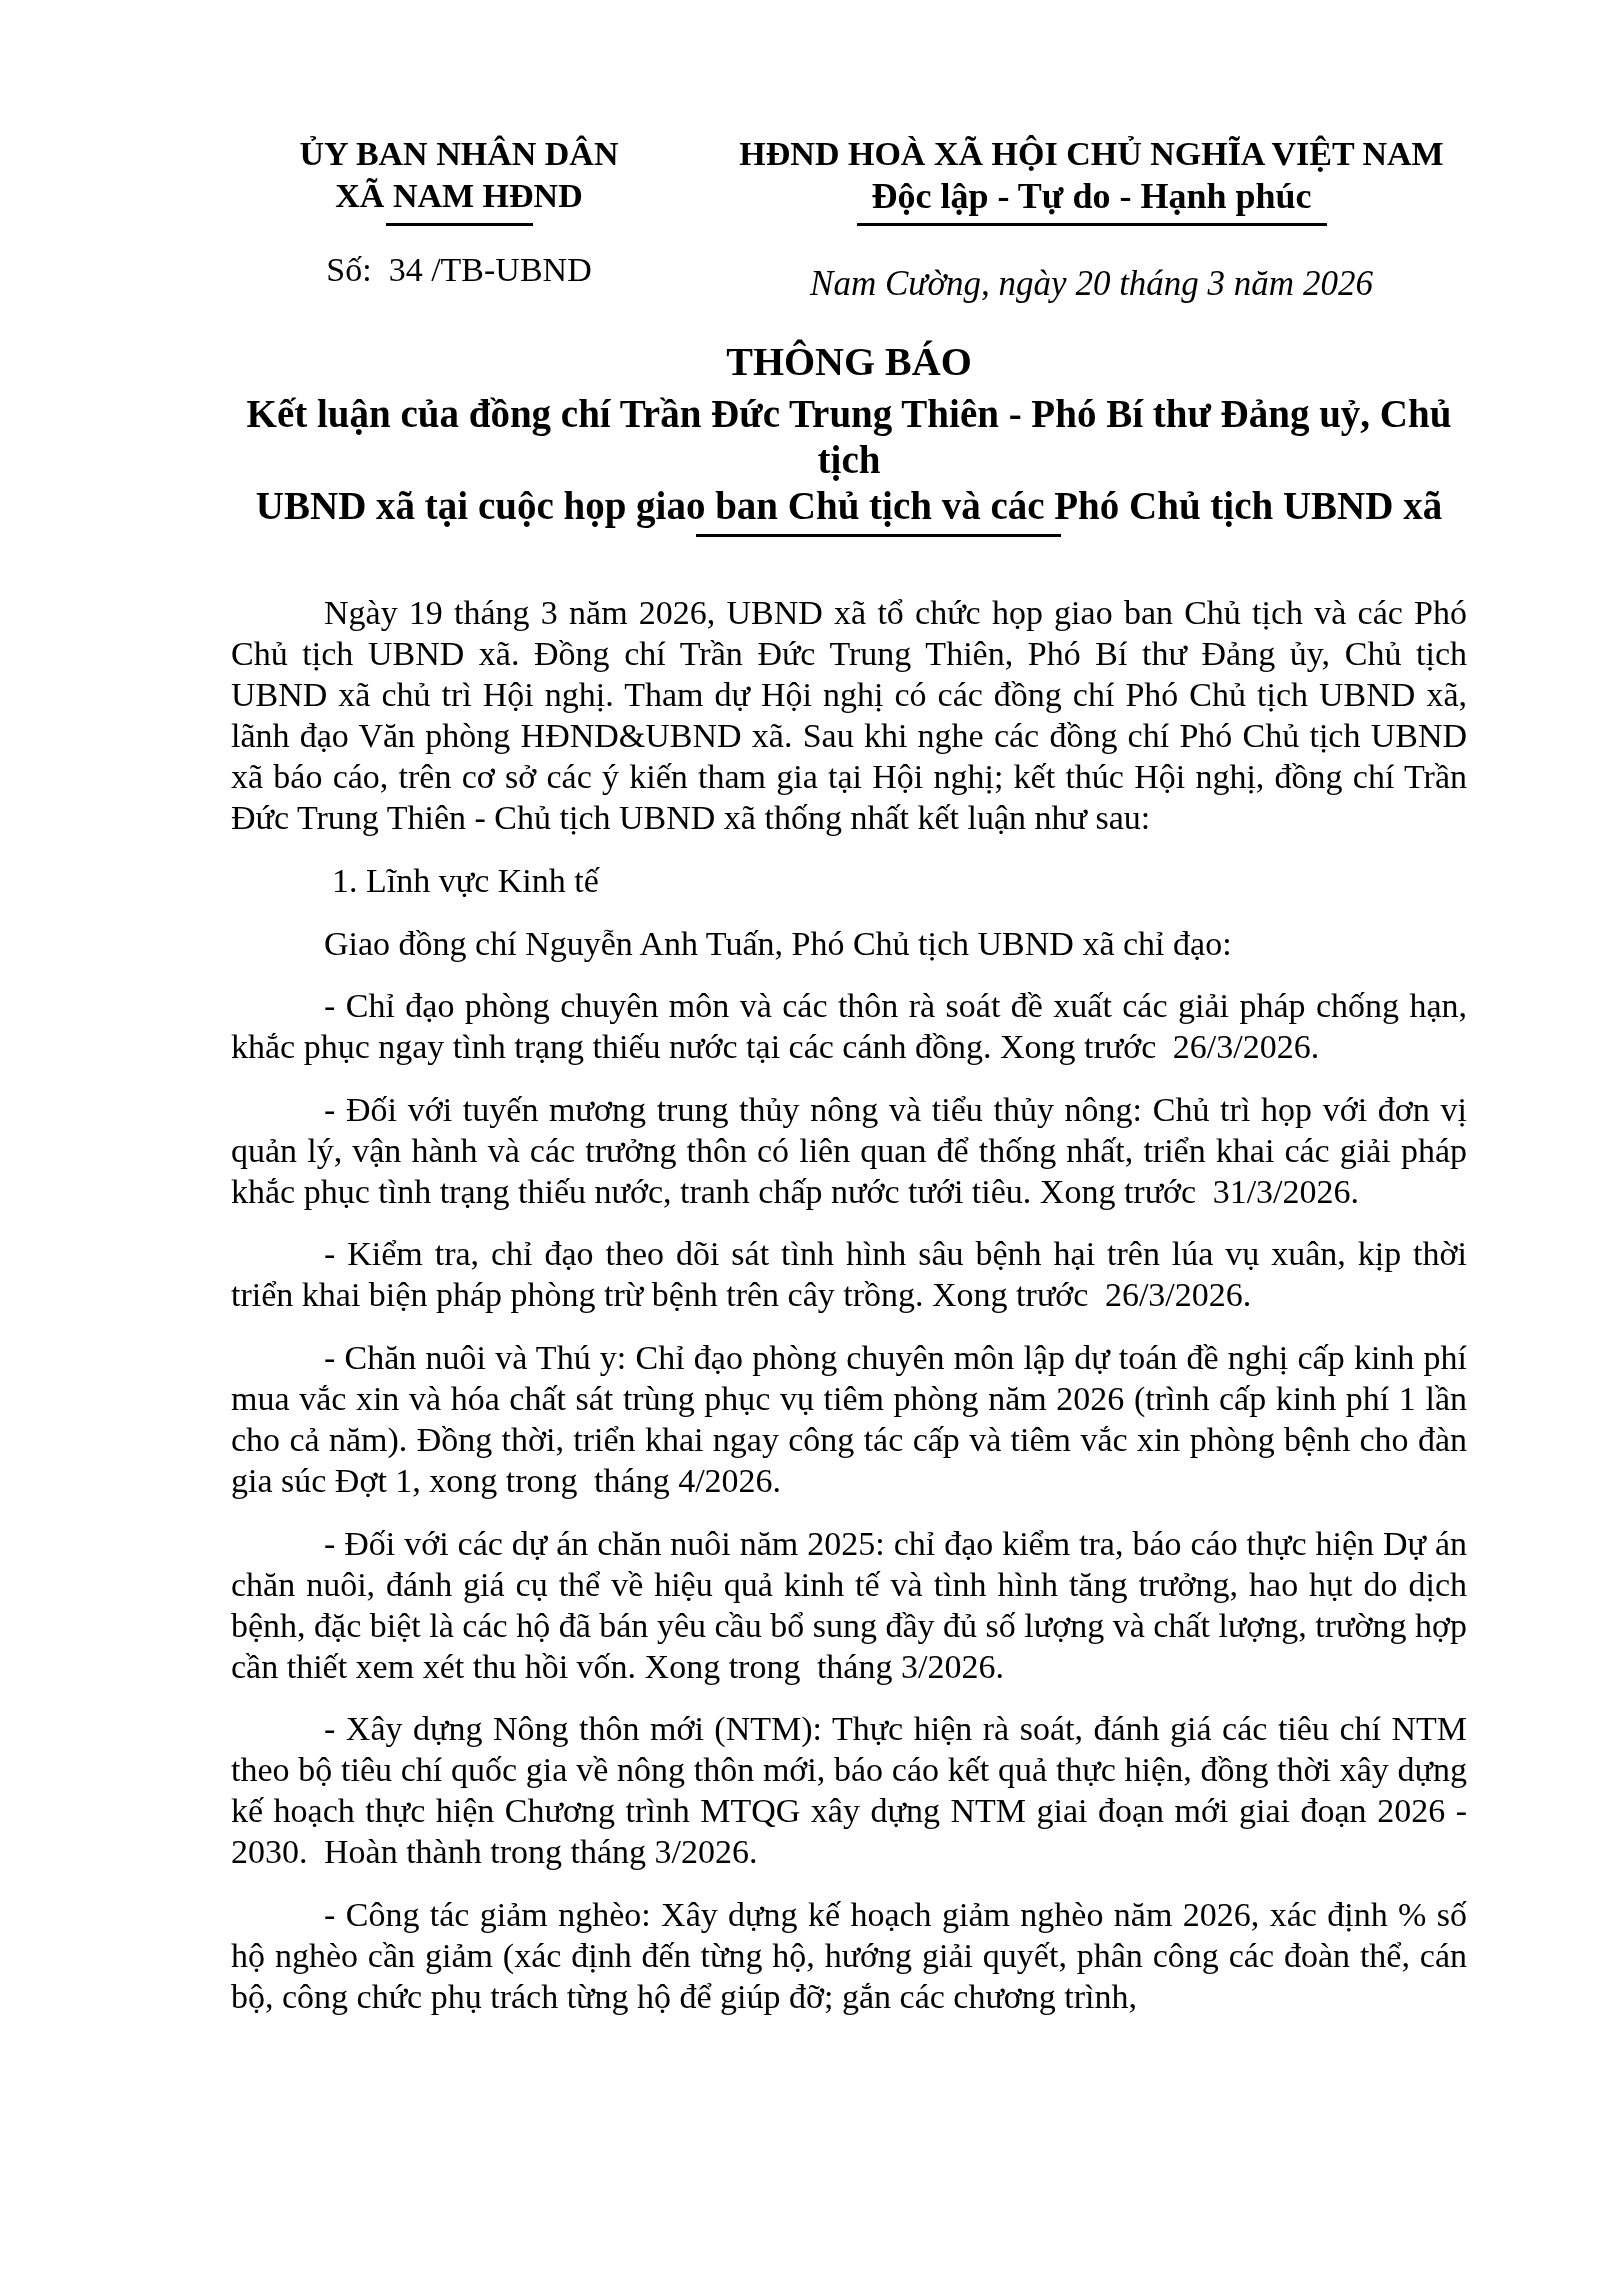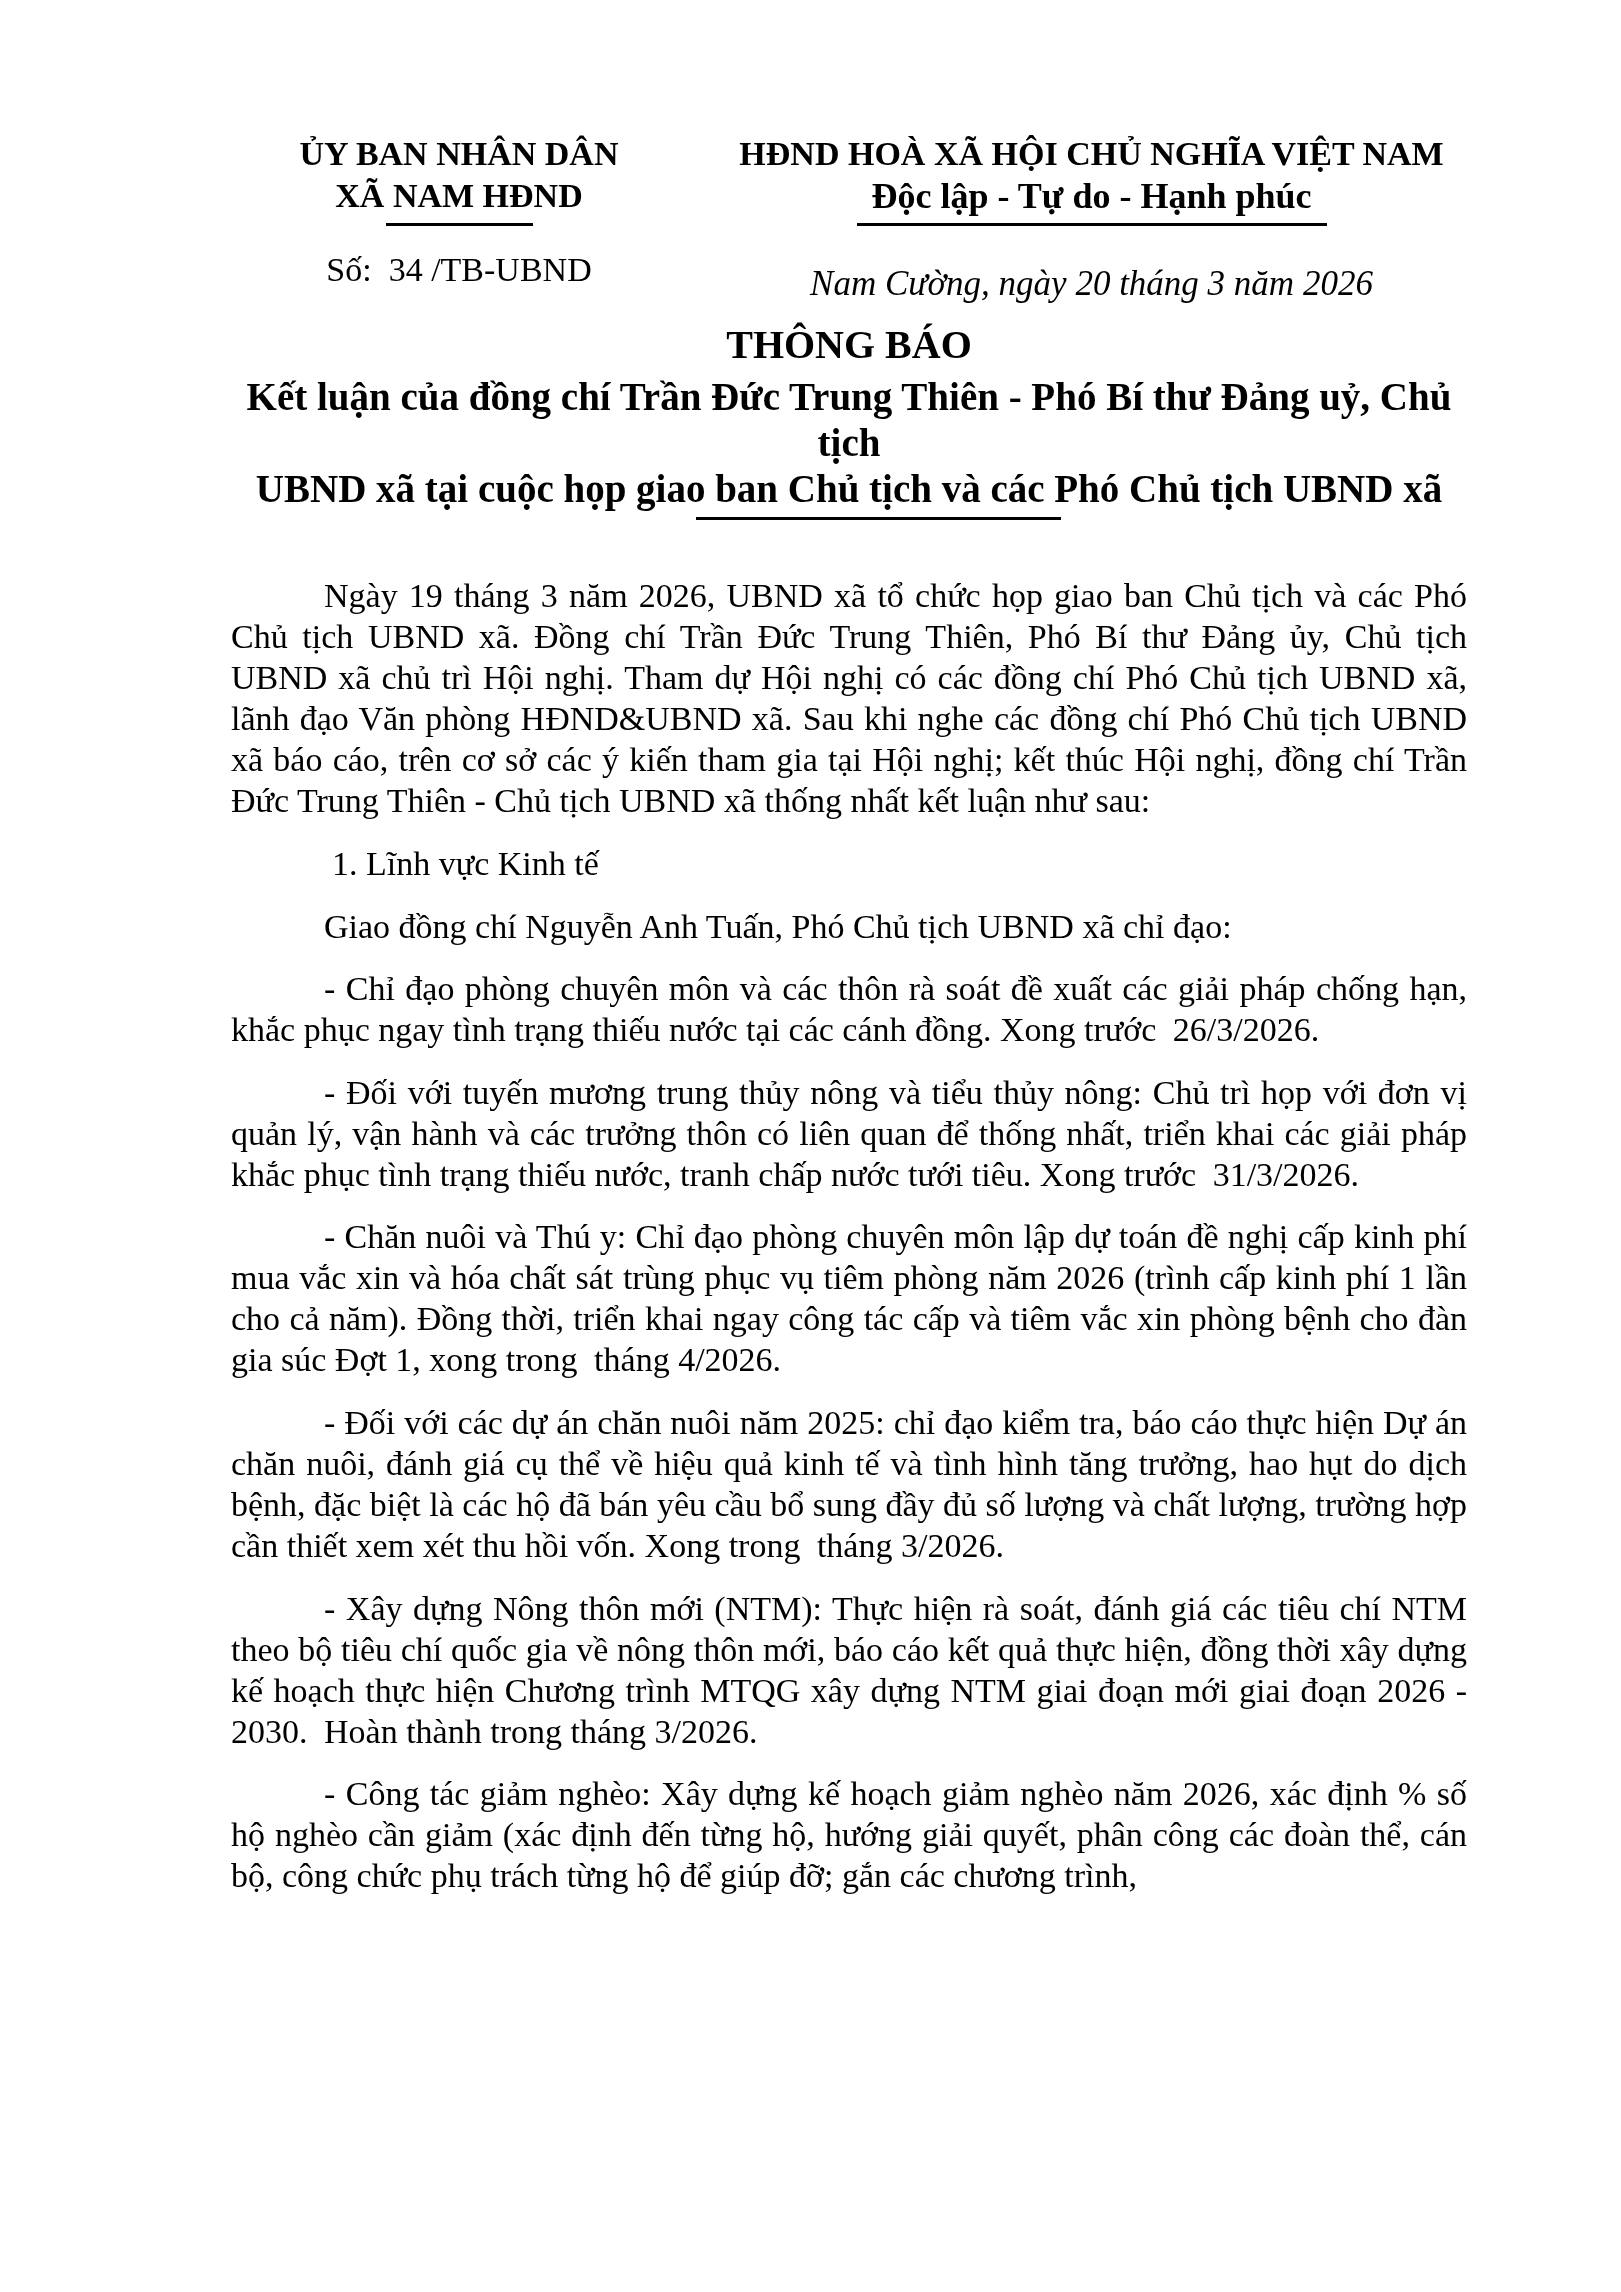--- a/index.html
+++ b/index.html
@@ -35,21 +35,21 @@
   }
   .bold { font-weight: bold; }
   .rule { background: #000; }
   .rule-left  { width: 147px; height: 2.9px; margin: 5.9px auto 0; }
   .rule-right { width: 470px; height: 2.9px; margin: 5.9px auto 0; }
   .doc-number { margin-top: 23px; white-space: pre-wrap; }
   .motto { font-size: 36px; }
   .place-date { margin-top: 37px; font-style: italic; font-size: 35px; }
 
   
-  .title-block { margin-top: 16px; text-align: center; }
+  .title-block { margin-top: 33px; text-align: center; }
   .doc-type { font-size: 40px; line-height: 47px; font-weight: bold; }
   .subject  { font-size: 39px; line-height: 46px; font-weight: bold; margin-top: 5.9px; }
   .rule-title {
     width: 365px; height: 3.9px;
     margin: 4.9px auto 0;
     transform: translateX(29px);
   }
 
   
   .doc-body {
@@ -97,20 +97,21 @@
     </div>
     <div class="rule rule-title"></div>
   </div>
 
   <div class="doc-body">
       <p class="normal"><span class="seg-normal">Ngày 19 tháng 3 năm 2026, UBND xã tổ chức họp giao ban Chủ tịch và các Phó Chủ tịch UBND xã. Đồng chí Trần Đức Trung Thiên, Phó Bí thư Đảng ủy, Chủ tịch UBND xã chủ trì Hội nghị. Tham dự Hội nghị có các đồng chí Phó Chủ tịch UBND xã, lãnh đạo Văn phòng HĐND&amp;UBND xã. Sau khi nghe các đồng chí Phó Chủ tịch UBND xã báo cáo, trên cơ sở các ý kiến tham gia tại Hội nghị; kết thúc Hội nghị, đồng chí Trần Đức Trung Thiên - Chủ tịch UBND xã thống nhất kết luận như sau:</span></p>
       <p class="heading"><span class="seg-bold">1. Lĩnh vực Kinh tế</span></p>
       <p class="normal"><span class="seg-normal">Giao đồng chí Nguyễn Anh Tuấn, Phó Chủ tịch UBND xã chỉ đạo:</span></p>
       <p class="normal"><span class="seg-normal">- Chỉ đạo phòng chuyên môn và các thôn rà soát đề xuất các giải pháp chống hạn, khắc phục ngay tình trạng thiếu nước tại các cánh đồng. Xong trước </span><span class="seg-bold">26/3/2026.</span></p>
       <p class="normal"><span class="seg-normal">- Đối với tuyến mương trung thủy nông và tiểu thủy nông: Chủ trì họp với đơn vị quản lý, vận hành và các trưởng thôn có liên quan để thống nhất, triển khai các giải pháp khắc phục tình trạng thiếu nước, tranh chấp nước tưới tiêu. Xong trước </span><span class="seg-bold">31/3/2026.</span></p>
+      <p class="normal"><span class="seg-normal">- Kiểm tra, chỉ đạo theo dõi sát tình hình sâu bệnh hại trên lúa vụ xuân, kịp thời triển khai biện pháp phòng trừ bệnh trên cây trồng. Xong trước </span><span class="seg-bold">26/3/2026.</span></p>
       <p class="normal"><span class="seg-normal">- Chăn nuôi và Thú y: Chỉ đạo phòng chuyên môn lập dự toán đề nghị cấp kinh phí mua vắc xin và hóa chất sát trùng phục vụ tiêm phòng năm 2026 (trình cấp kinh phí 1 lần cho cả năm). Đồng thời, triển khai ngay công tác cấp và tiêm vắc xin phòng bệnh cho đàn gia súc Đợt 1, xong trong </span><span class="seg-bold">tháng 4/2026.</span></p>
       <p class="normal"><span class="seg-normal">- Đối với các dự án chăn nuôi năm 2025: chỉ đạo kiểm tra, báo cáo thực hiện Dự án chăn nuôi, đánh giá cụ thể về hiệu quả kinh tế và tình hình tăng trưởng, hao hụt do dịch bệnh, đặc biệt là các hộ đã bán yêu cầu bổ sung đầy đủ số lượng và chất lượng, trường hợp cần thiết xem xét thu hồi vốn. Xong trong </span><span class="seg-bold">tháng 3/2026.</span></p>
       <p class="normal"><span class="seg-normal">- Xây dựng Nông thôn mới (NTM): Thực hiện rà soát, đánh giá các tiêu chí NTM theo bộ tiêu chí quốc gia về nông thôn mới, báo cáo kết quả thực hiện, đồng thời xây dựng kế hoạch thực hiện Chương trình MTQG xây dựng NTM giai đoạn mới giai đoạn 2026 - 2030. </span><span class="seg-bold">Hoàn thành trong tháng 3/2026.</span></p>
       <p class="normal"><span class="seg-normal">- Công tác giảm nghèo: Xây dựng kế hoạch giảm nghèo năm 2026, xác định % số hộ nghèo cần giảm (xác định đến từng hộ, hướng giải quyết, phân công các đoàn thể, cán bộ, công chức phụ trách từng hộ để giúp đỡ; gắn các chương trình,</span></p>
     </div>
 
 </div>
 
 
 </body></html>

